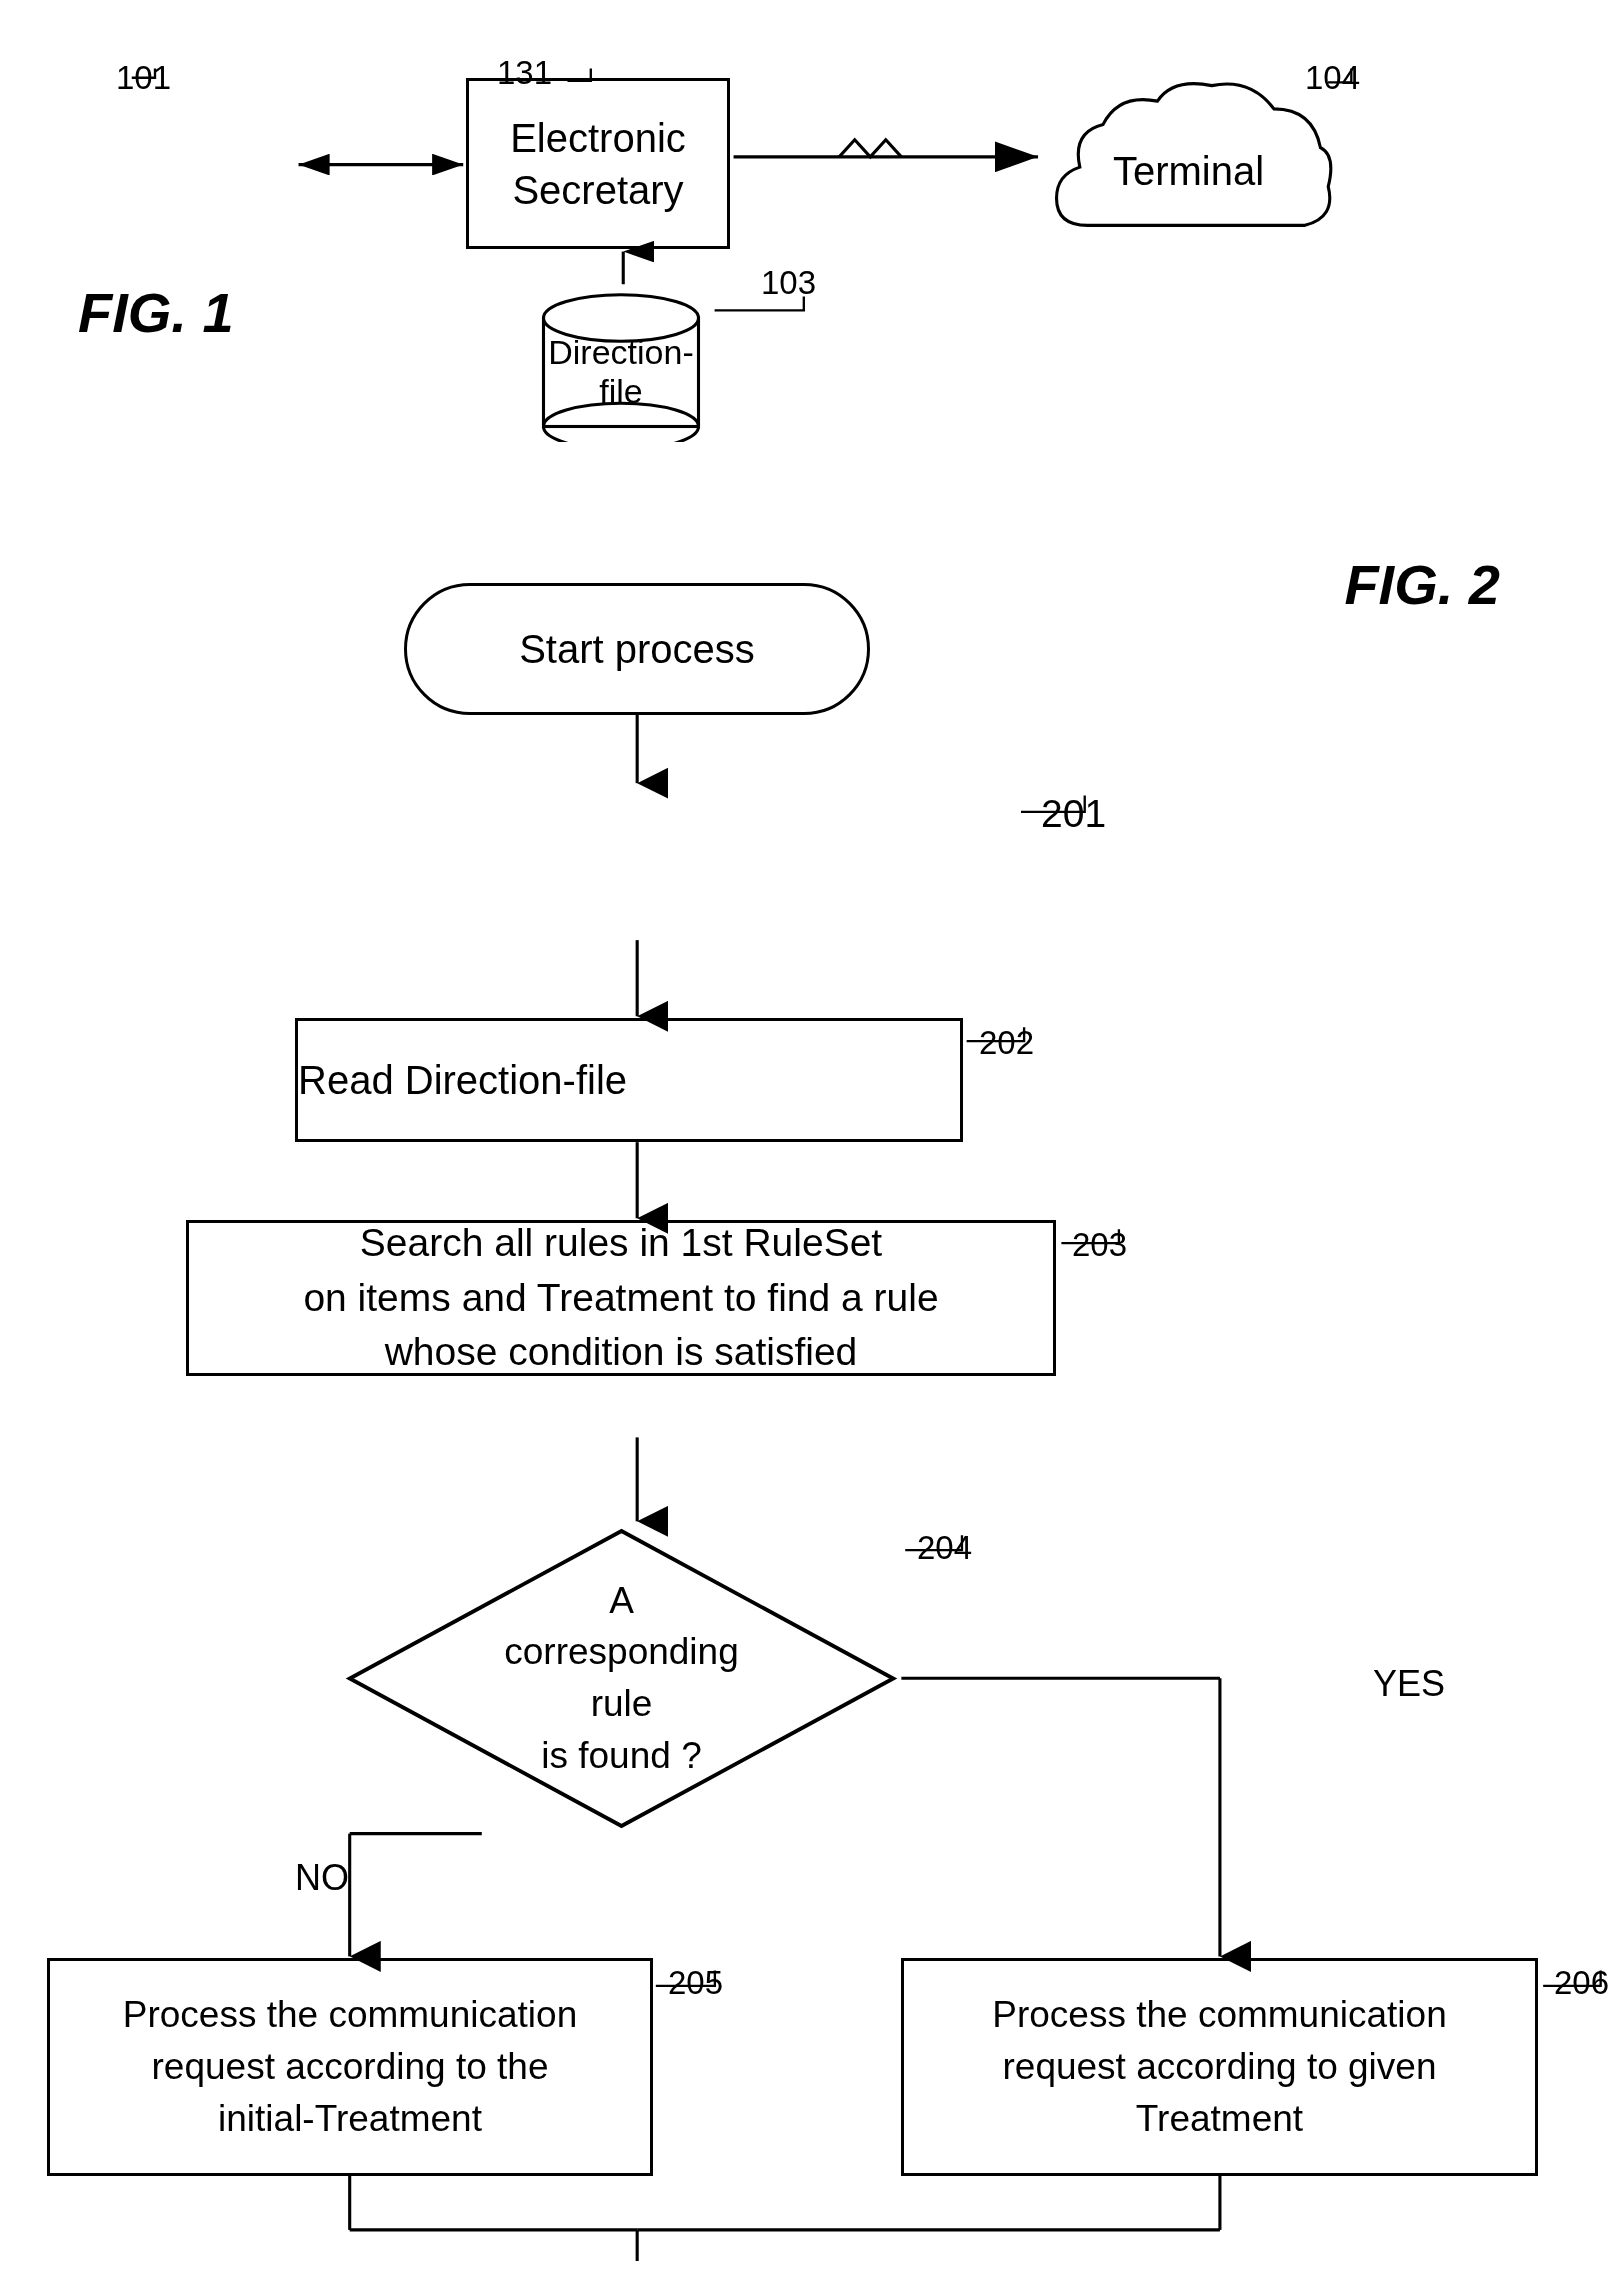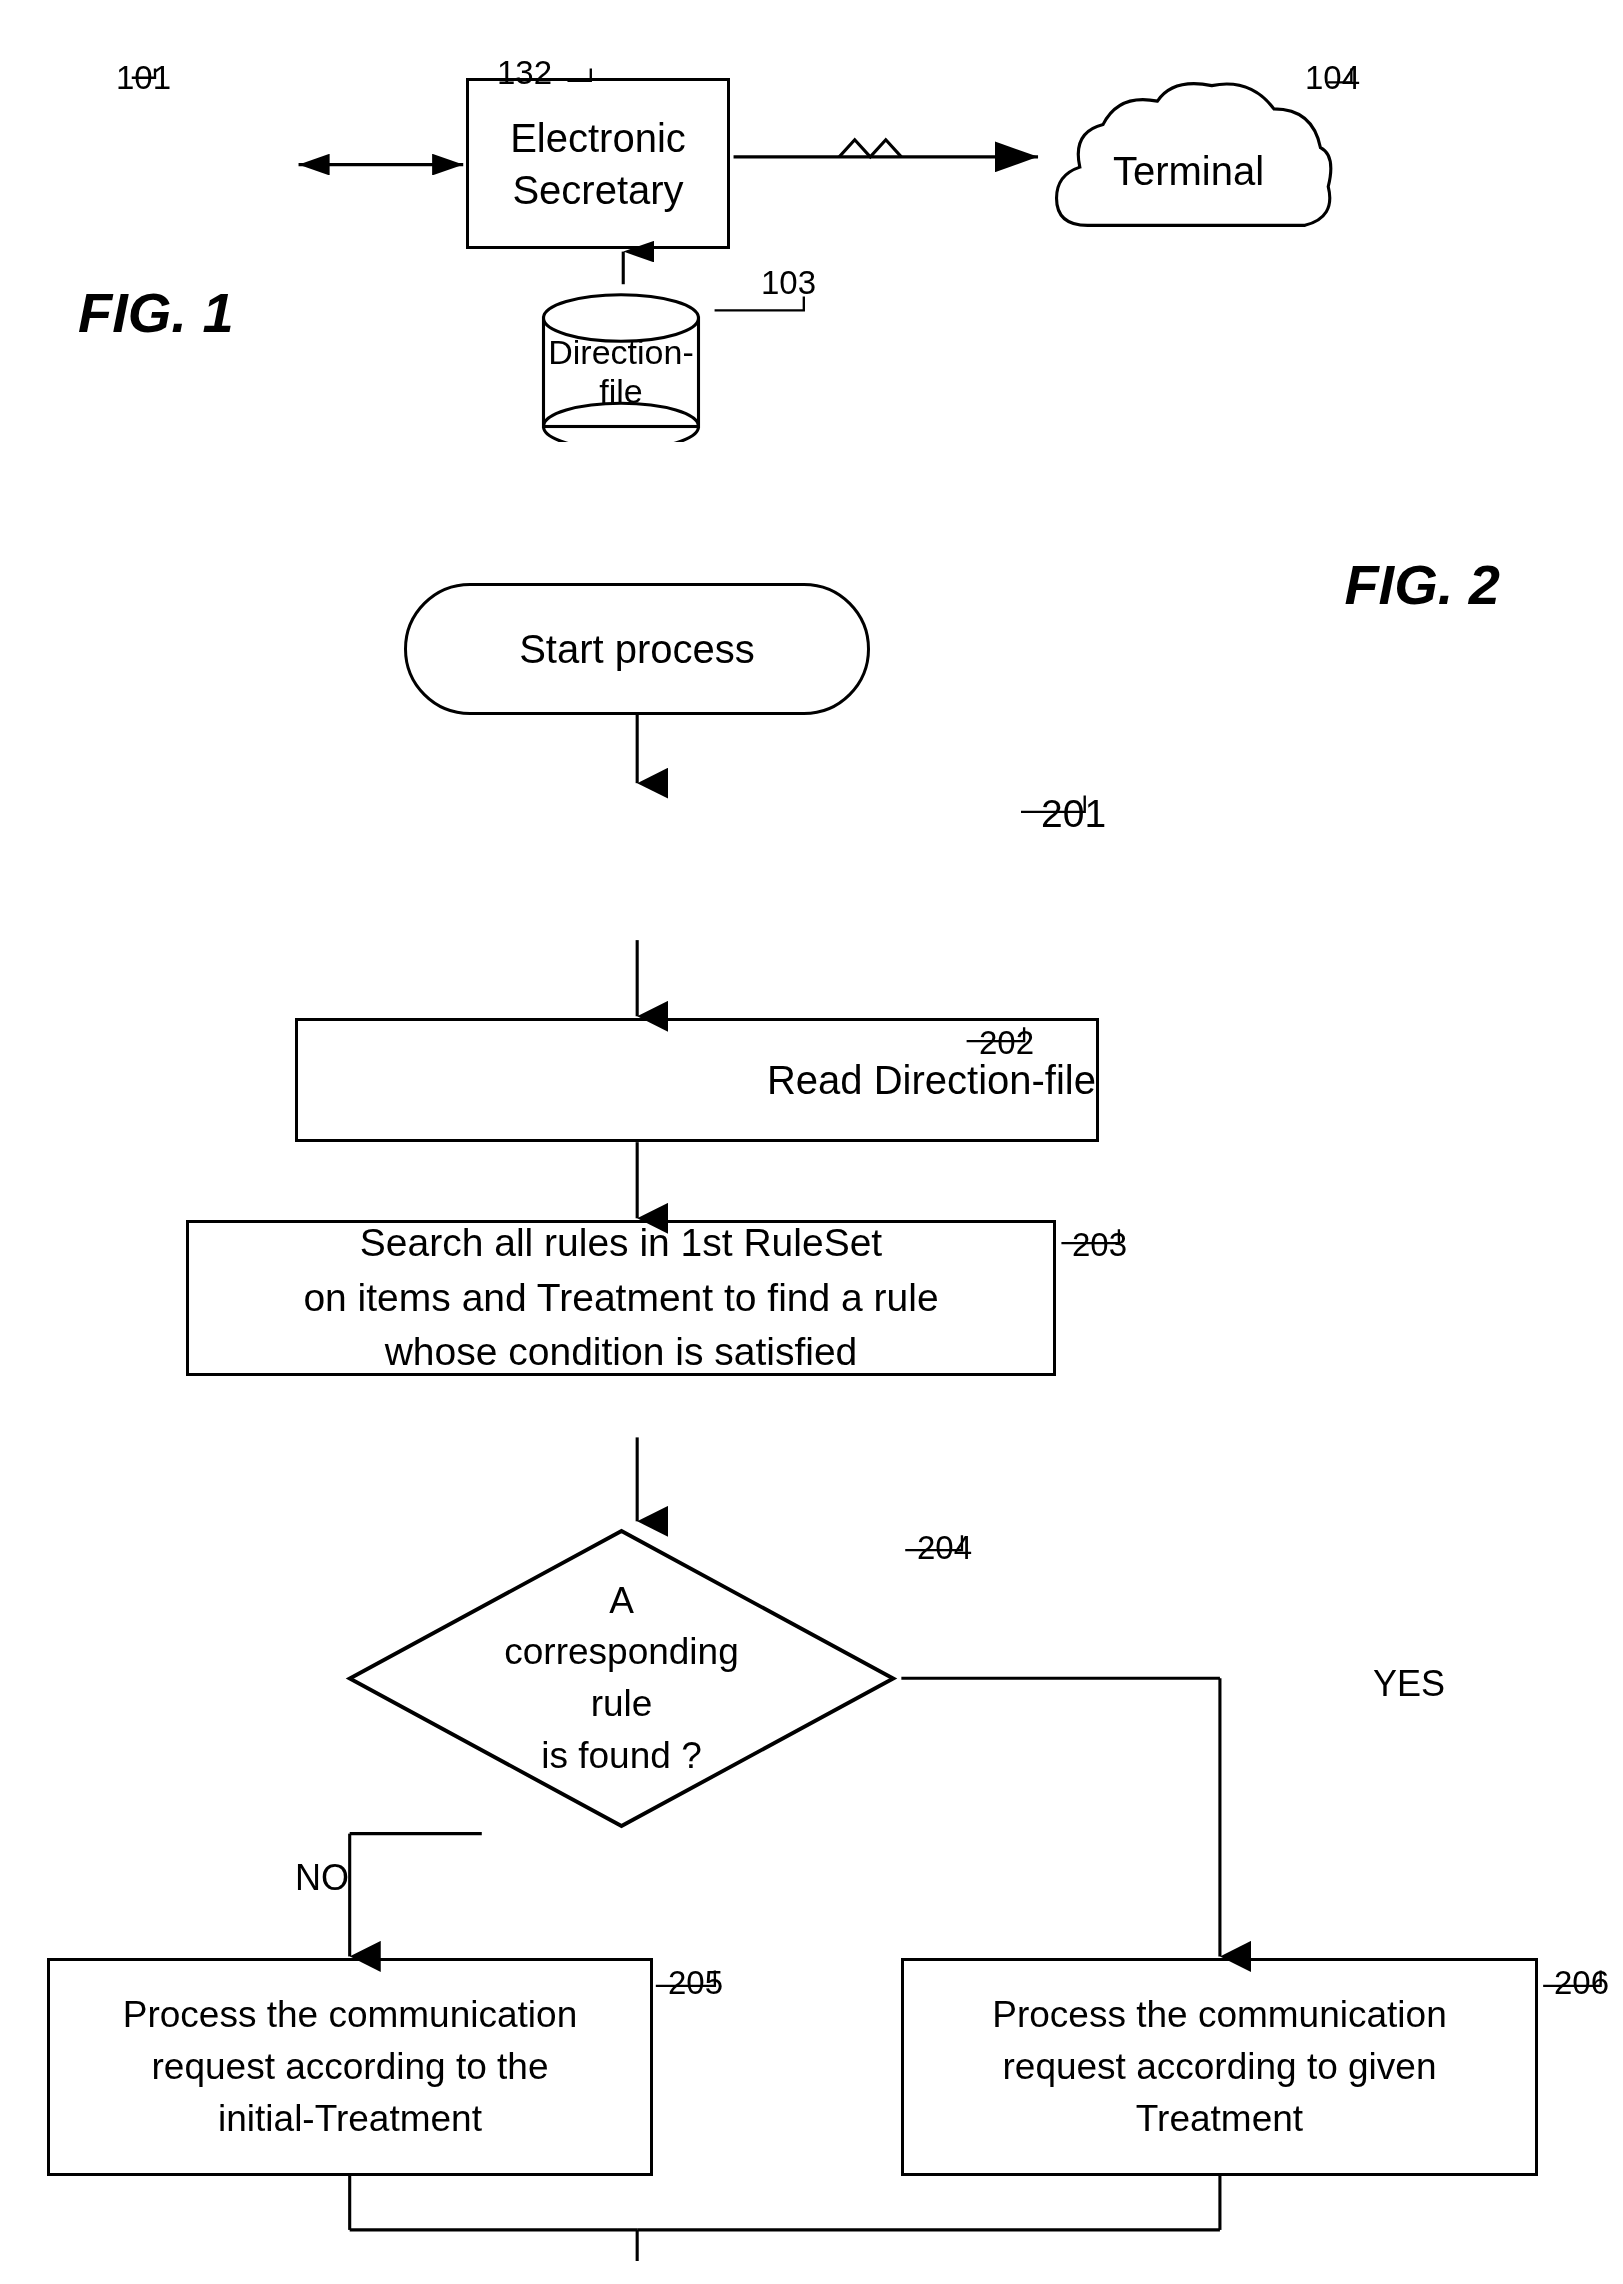--- a/index.html
+++ b/index.html
@@ -178,26 +178,26 @@
       font-size: 39px;
       text-align: center;
       line-height: 1.3;
       padding: 7.8px;
     }
 
     .fc-box-202 {
       position: absolute;
       left: 295px;
       top: 513px;
-      width: 804px;
+      width: 668px;
       height: 124px;
       border: 3.1px solid #000;
       display: flex;
       align-items: center;
-      justify-content: flex-end;
+      justify-content: flex-start;
       font-size: 40px;
       text-align: center;
     }
 
     .fc-box-203 {
       position: absolute;
       left: 186px;
       top: 715px;
       width: 870px;
       height: 156px;
@@ -331,21 +331,21 @@
 
     <polyline points="1040,162 1060,140 1080,162 1100,140 1120,162" fill="none" stroke="#000" stroke-width="4"></polyline>
   </svg>
 
   <div class="ref-num" style="left:85px; top:28px;">101</div>
 
   <svg style="position:absolute;top:0;left:0;width:155px;height:78px;" viewBox="0 0 200 100" width="155" height="78">
     <path d="M 160 48 L 160 60 L 130 60" fill="none" stroke="#000" stroke-width="3"></path>
   </svg>
 
-  <div class="ref-num" style="left:466px; top:23px;">132</div>
+  <div class="ref-num" style="left:466px; top:23px;">131</div>
   <svg style="position:absolute;top:0;left:0;width:622px;height:78px;" viewBox="0 0 800 100" width="622" height="78">
     <path d="M 720 48 L 720 64 L 690 64" fill="none" stroke="#000" stroke-width="3"></path>
   </svg>
 
   <div class="ref-num" style="left:730px; top:233px;">103</div>
   <svg style="position:absolute;top:0;left:0;width:855px;height:388px;" viewBox="0 0 1100 500" width="855" height="388">
     <path d="M 995 342 L 995 360 L 880 360" fill="none" stroke="#000" stroke-width="3"></path>
   </svg>
 
   <div class="ref-num" style="left:1274px; top:28px;">104</div>

